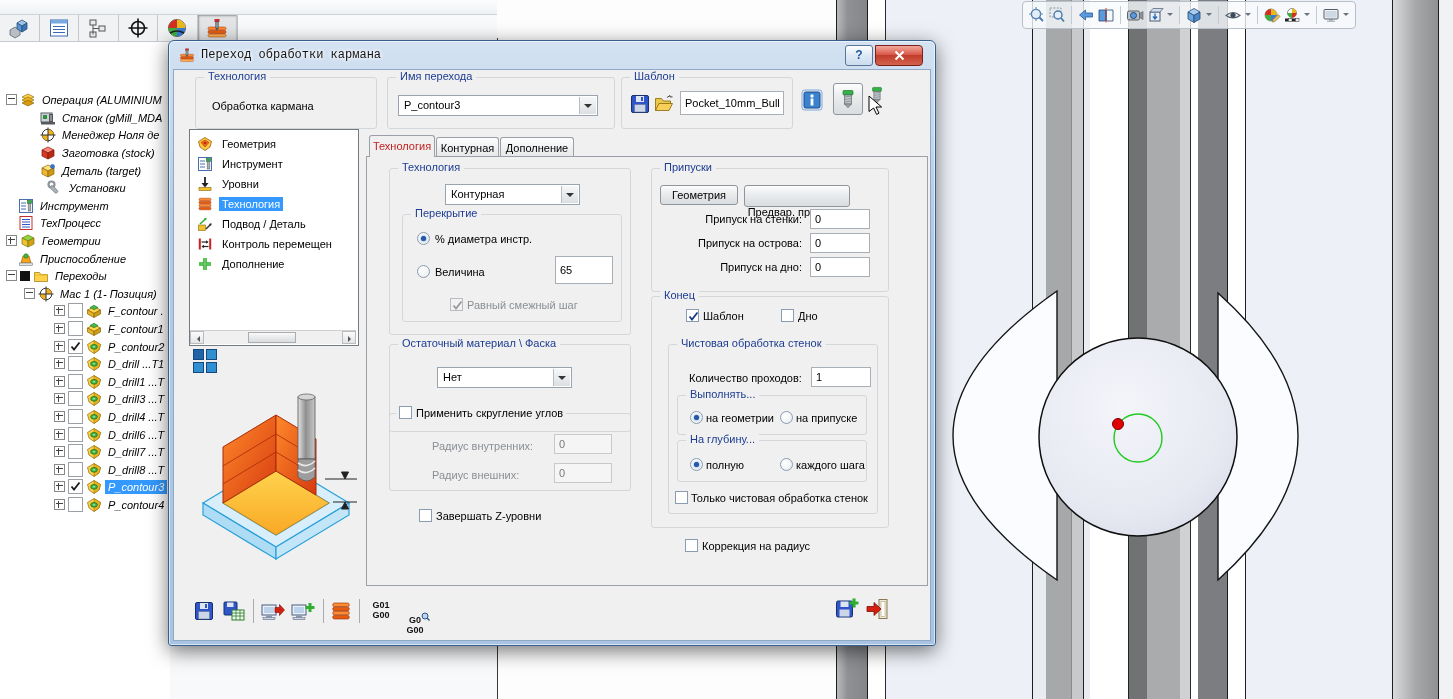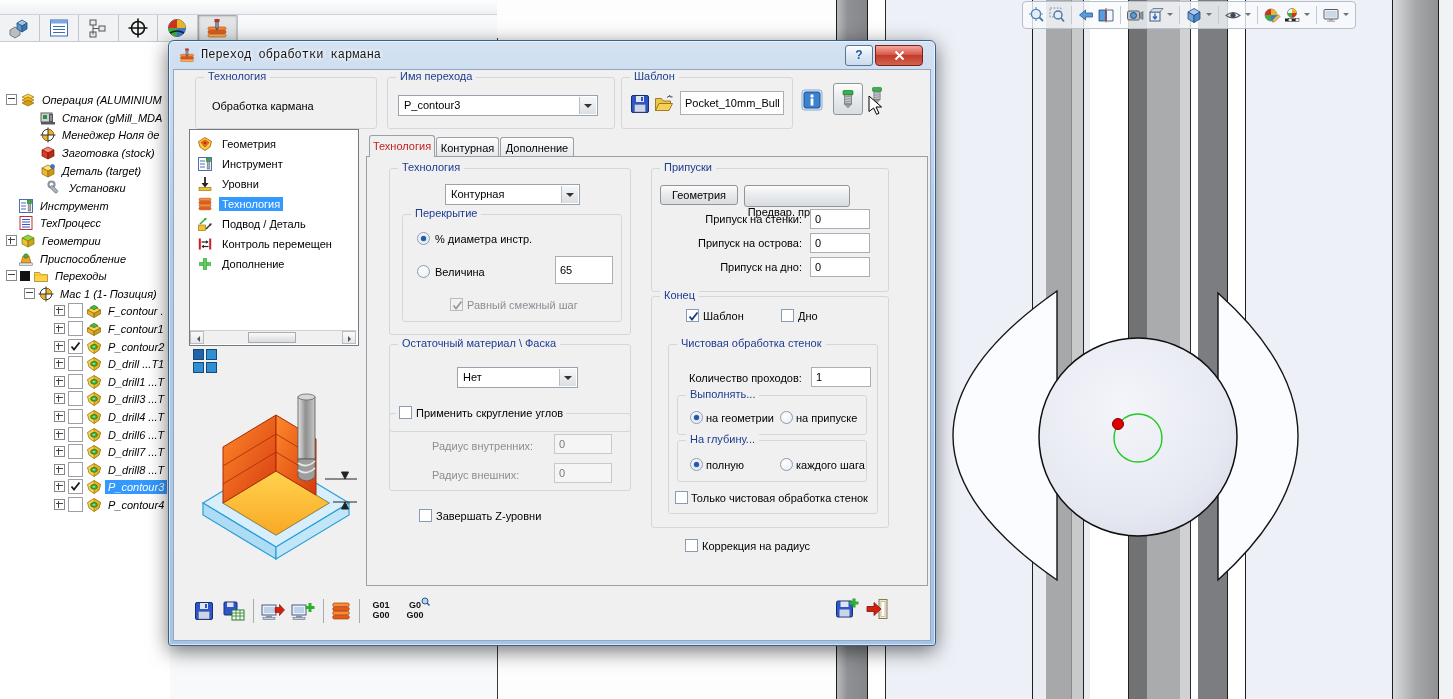--- a/index.html
+++ b/index.html
@@ -875,21 +875,21 @@
         <span class="chk dis" style="left:47px;top:83px">
             <svg width="13" height="13" style="color:#9a9a9a">
               <use href="#sym-check"></use>
             </svg>
           </span>
         <div class="t11 dim" style="left:64px;top:84px">Равный смежный шаг</div>
       </div>
     </div>
     <div class="grp" style="left:220px;top:303px;width:240px;height:86px">
       <span class="cap">Остаточный материал \ Фаска</span>
-      <div class="combo" style="left:67px;top:22px;width:121px">
+      <div class="combo" style="left:47px;top:22px;width:135px">
         <span class="tx">Нет</span>
           <span class="cbtn"></span>
       </div>
     </div>
     <div class="grp" style="left:220px;top:372px;width:240px;height:76px">
       <div style="position:absolute;left:6px;top:-8px;background:#f0f0f0;padding:0 3px;display:flex;gap:4px;align-items:center">
         <span class="chk inline"></span>
         <span style="font-size:11px;white-space:nowrap">Применить скругление углов</span>
       </div>
       <div class="t11 dim" style="left:42px;top:26px">Радиус внутренних:</div>
@@ -961,21 +961,21 @@
       </svg>
     <span class="fsep" style="left:154px;top:558px"></span>
     <svg class="abs" style="left:161px;top:558px" width="22" height="24">
         <use href="#sym-stack"></use>
       </svg>
     <span class="fsep" style="left:190px;top:558px"></span>
     <div class="gtext" style="left:198px;top:559px;width:28px">
       <div>G01</div>
         <div>G00</div>
     </div>
-    <div class="gtext" style="left:232px;top:559px;width:28px">
+    <div class="gtext" style="left:232px;top:574px;width:28px">
       <div>G0</div>
         <div>G00</div>
       <svg class="abs" style="left:20px;top:-3px" width="9" height="9">
           <circle cx="4" cy="4" r="3" fill="#bcd2ea" stroke="#2a5a90"></circle>
           <line x1="6" y1="6" x2="8.5" y2="8.5" stroke="#2a5a90" stroke-width="1.4"></line>
         </svg>
     </div>
     <svg class="abs" style="left:666px;top:556px" width="24" height="24">
         <use href="#ic-saveplus"></use>
       </svg>

